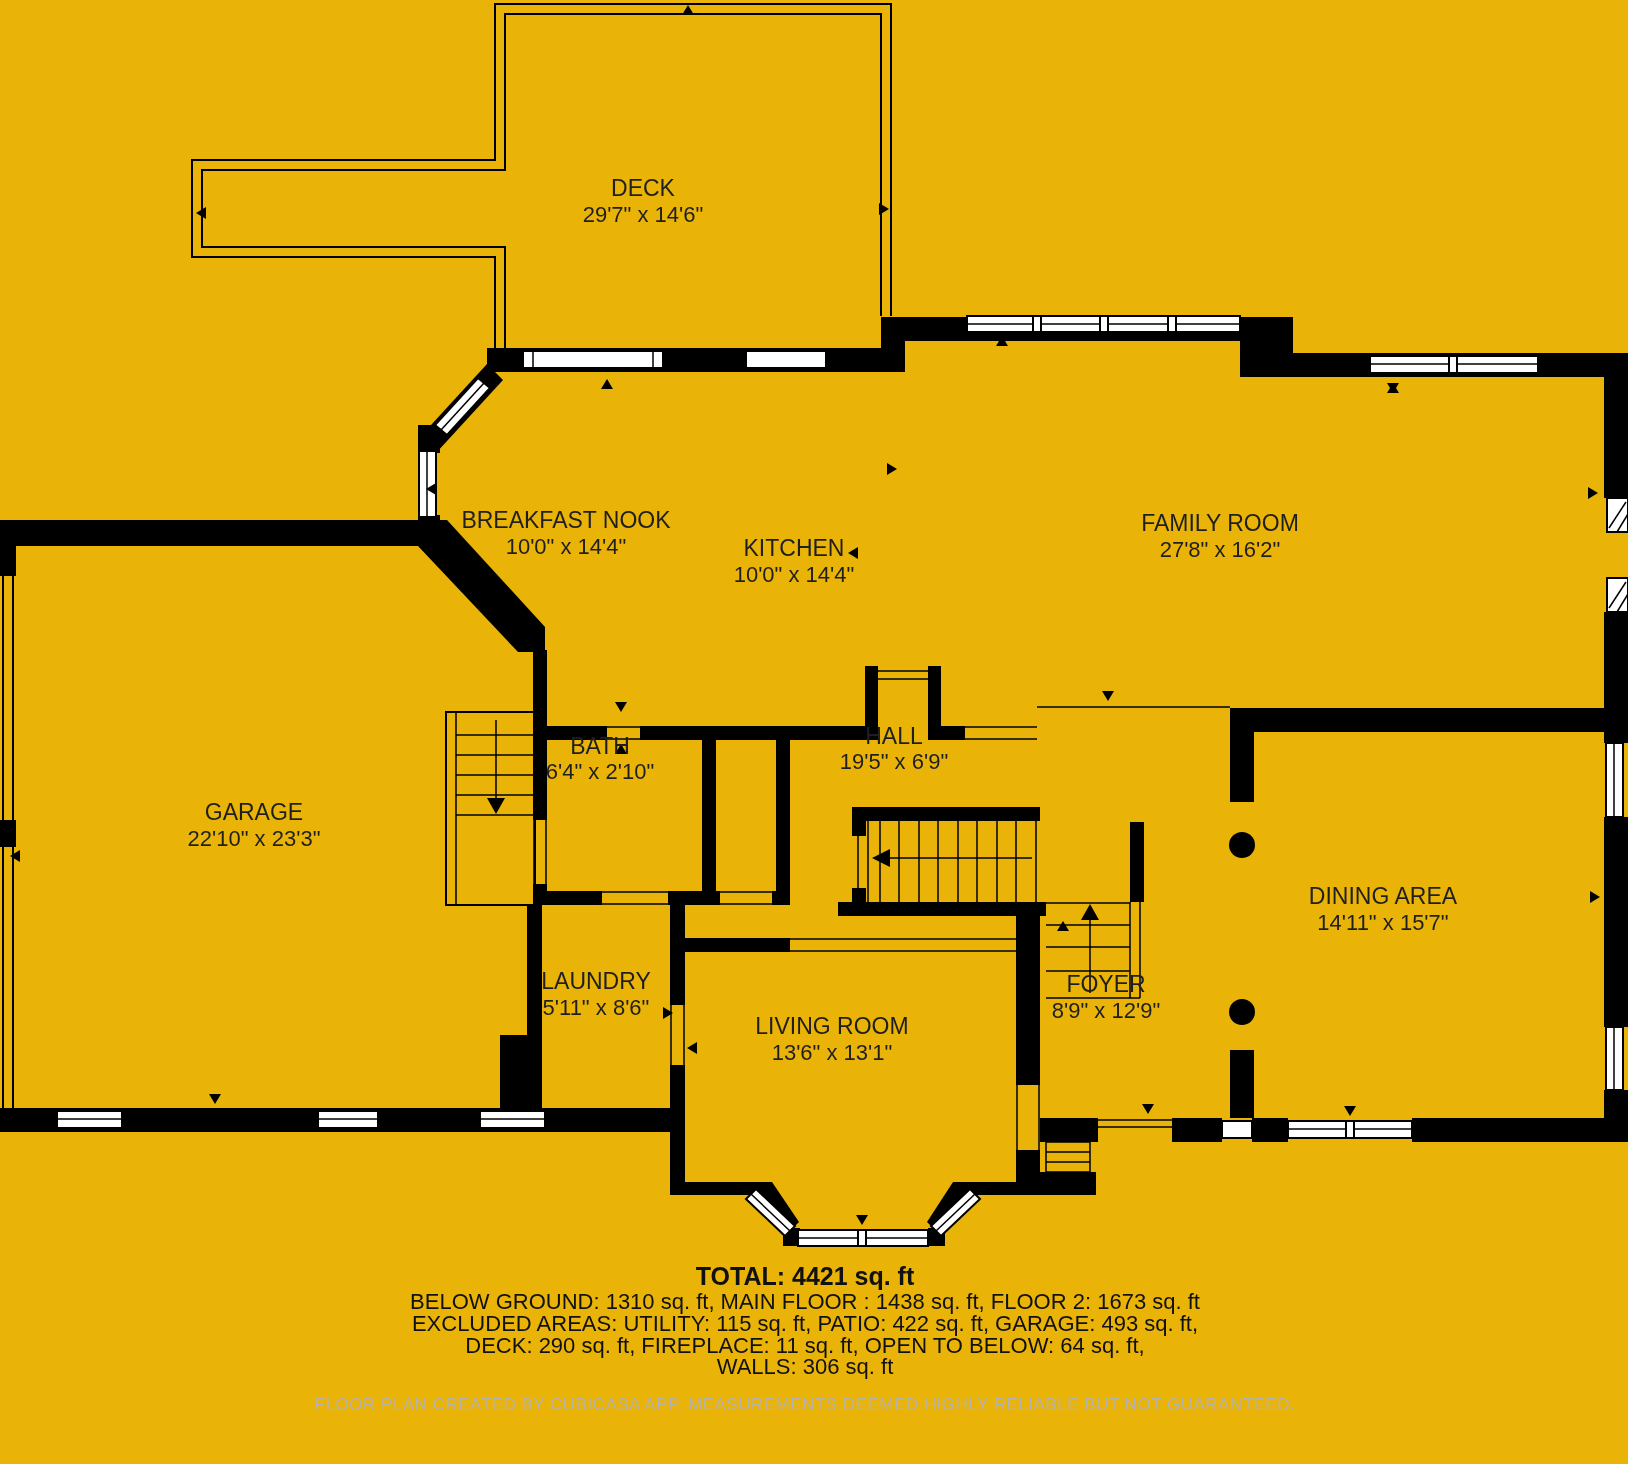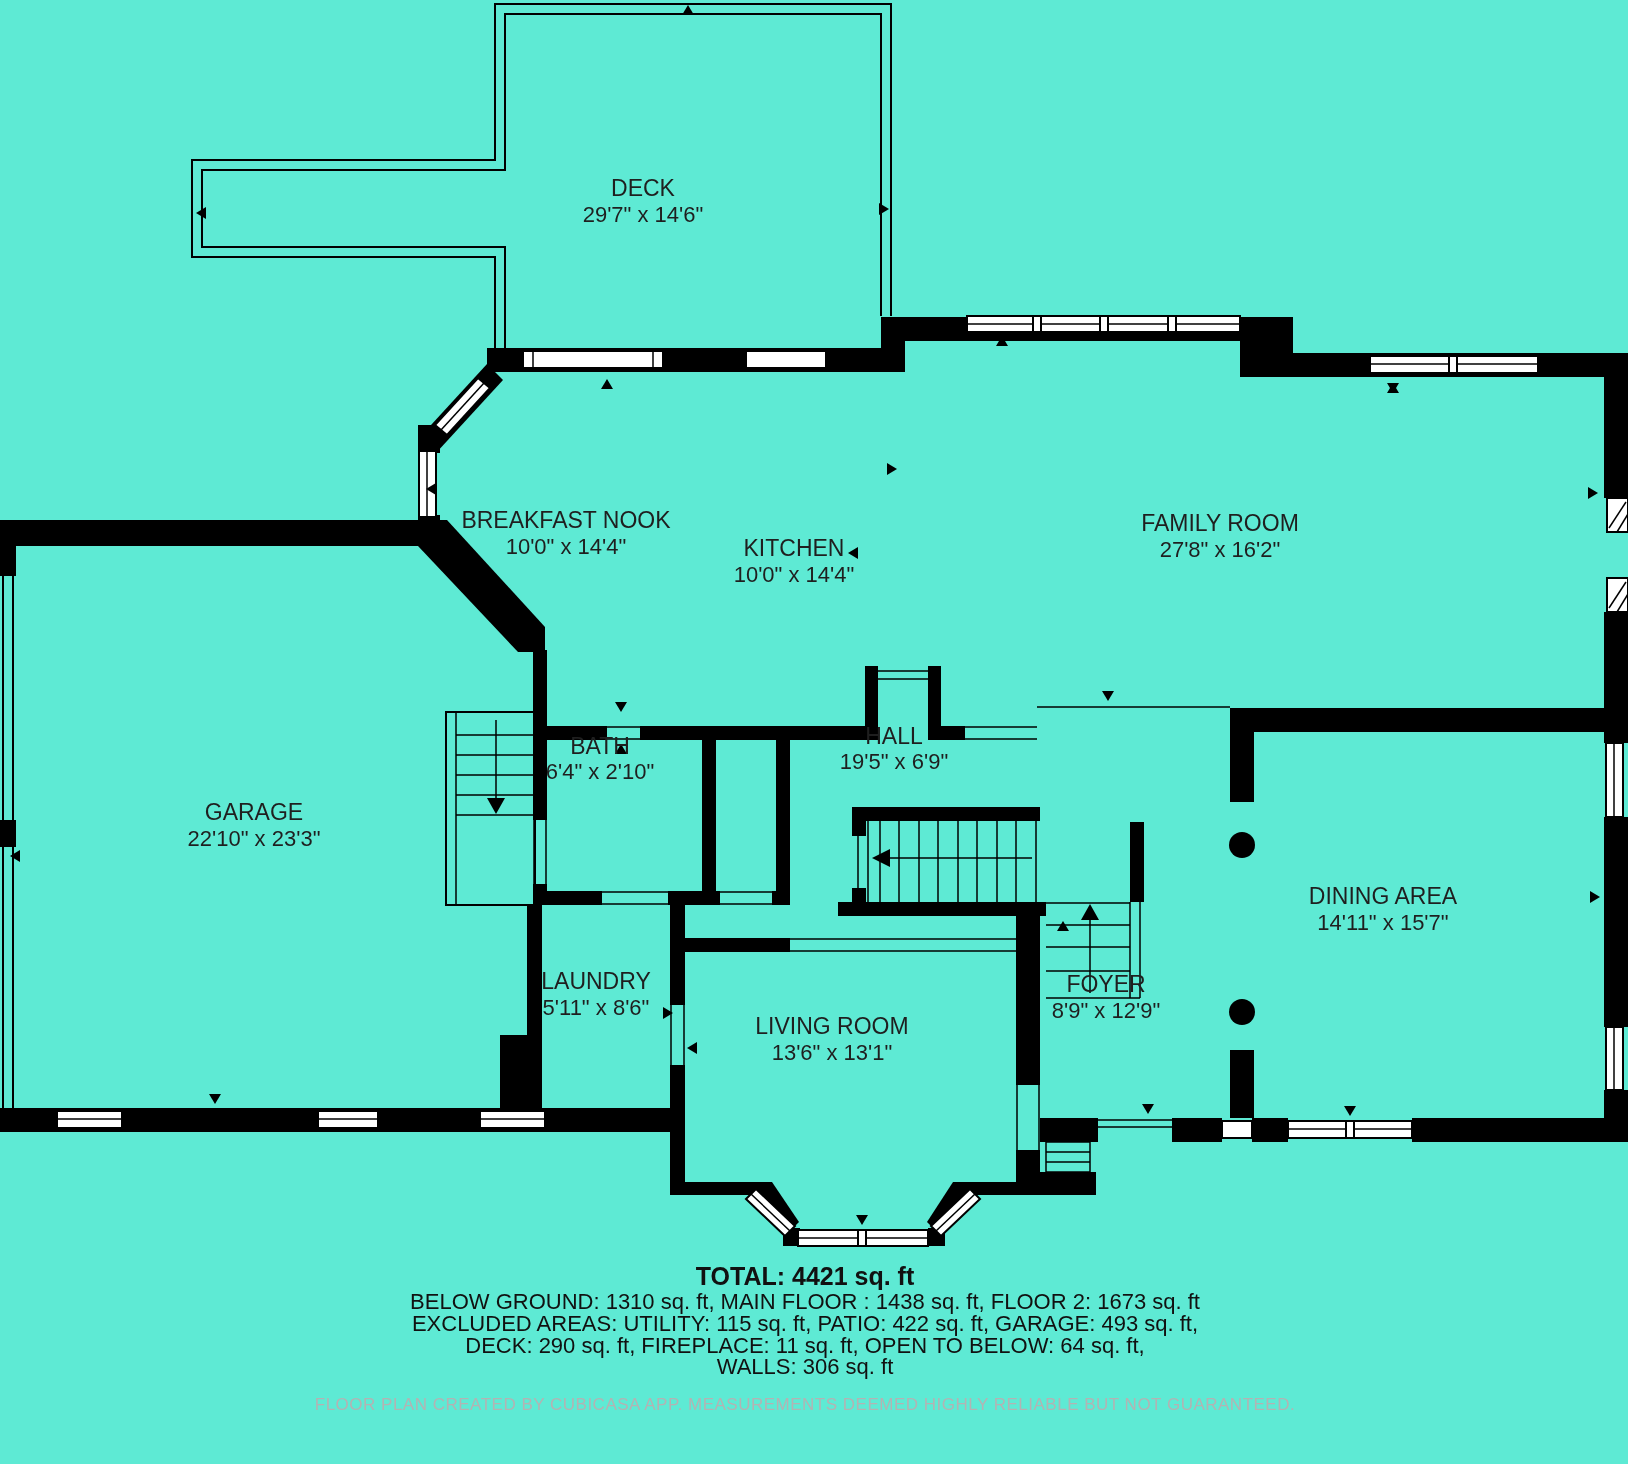--- a/index.html
+++ b/index.html
@@ -1,16 +1,16 @@
 <!DOCTYPE html>
 <html><head>
 <meta charset="utf-8">
 <style>
   html,body{margin:0;padding:0;background:#ffffff;}
-  .page{width:1628px;height:1464px;position:relative;background:#5eead4;
+  .page{width:1628px;height:1464px;position:relative;background:#eab308;
         font-family:"Liberation Sans", sans-serif;}
   svg{display:block;}
   .wall{fill:#000000;stroke:none;}
   .thin{stroke:#000000;stroke-width:2;fill:none;}
   .thin15{stroke:#000000;stroke-width:1.5;fill:none;}
   .winbox{fill:#ffffff;stroke:#000000;stroke-width:2;}
   .marker{fill:#000000;}
   .room-name{font-family:"Liberation Sans",sans-serif;font-size:23px;fill:#1f1f1f;text-anchor:middle;}
   .room-dims{font-family:"Liberation Sans",sans-serif;font-size:22px;fill:#1f1f1f;text-anchor:middle;}
   .sum-total{font-family:"Liberation Sans",sans-serif;font-size:25px;font-weight:bold;fill:#111111;text-anchor:middle;}

